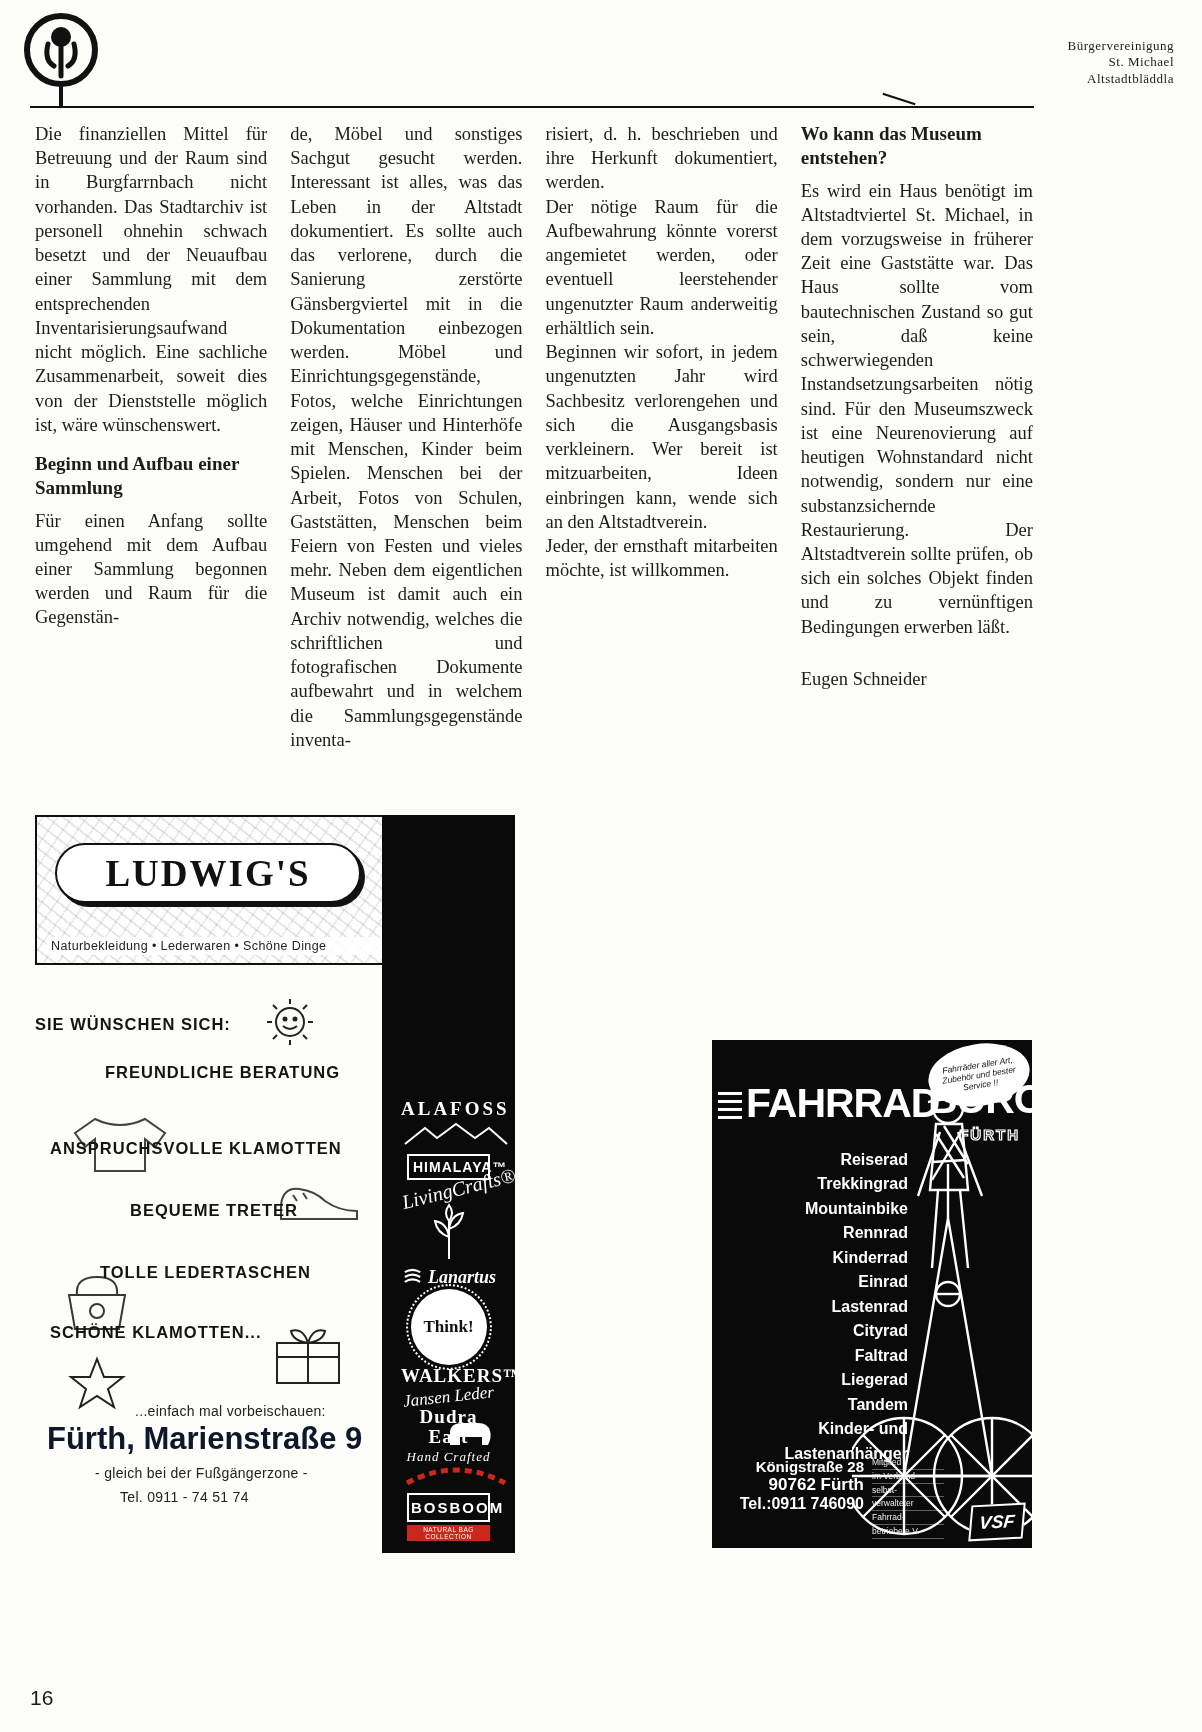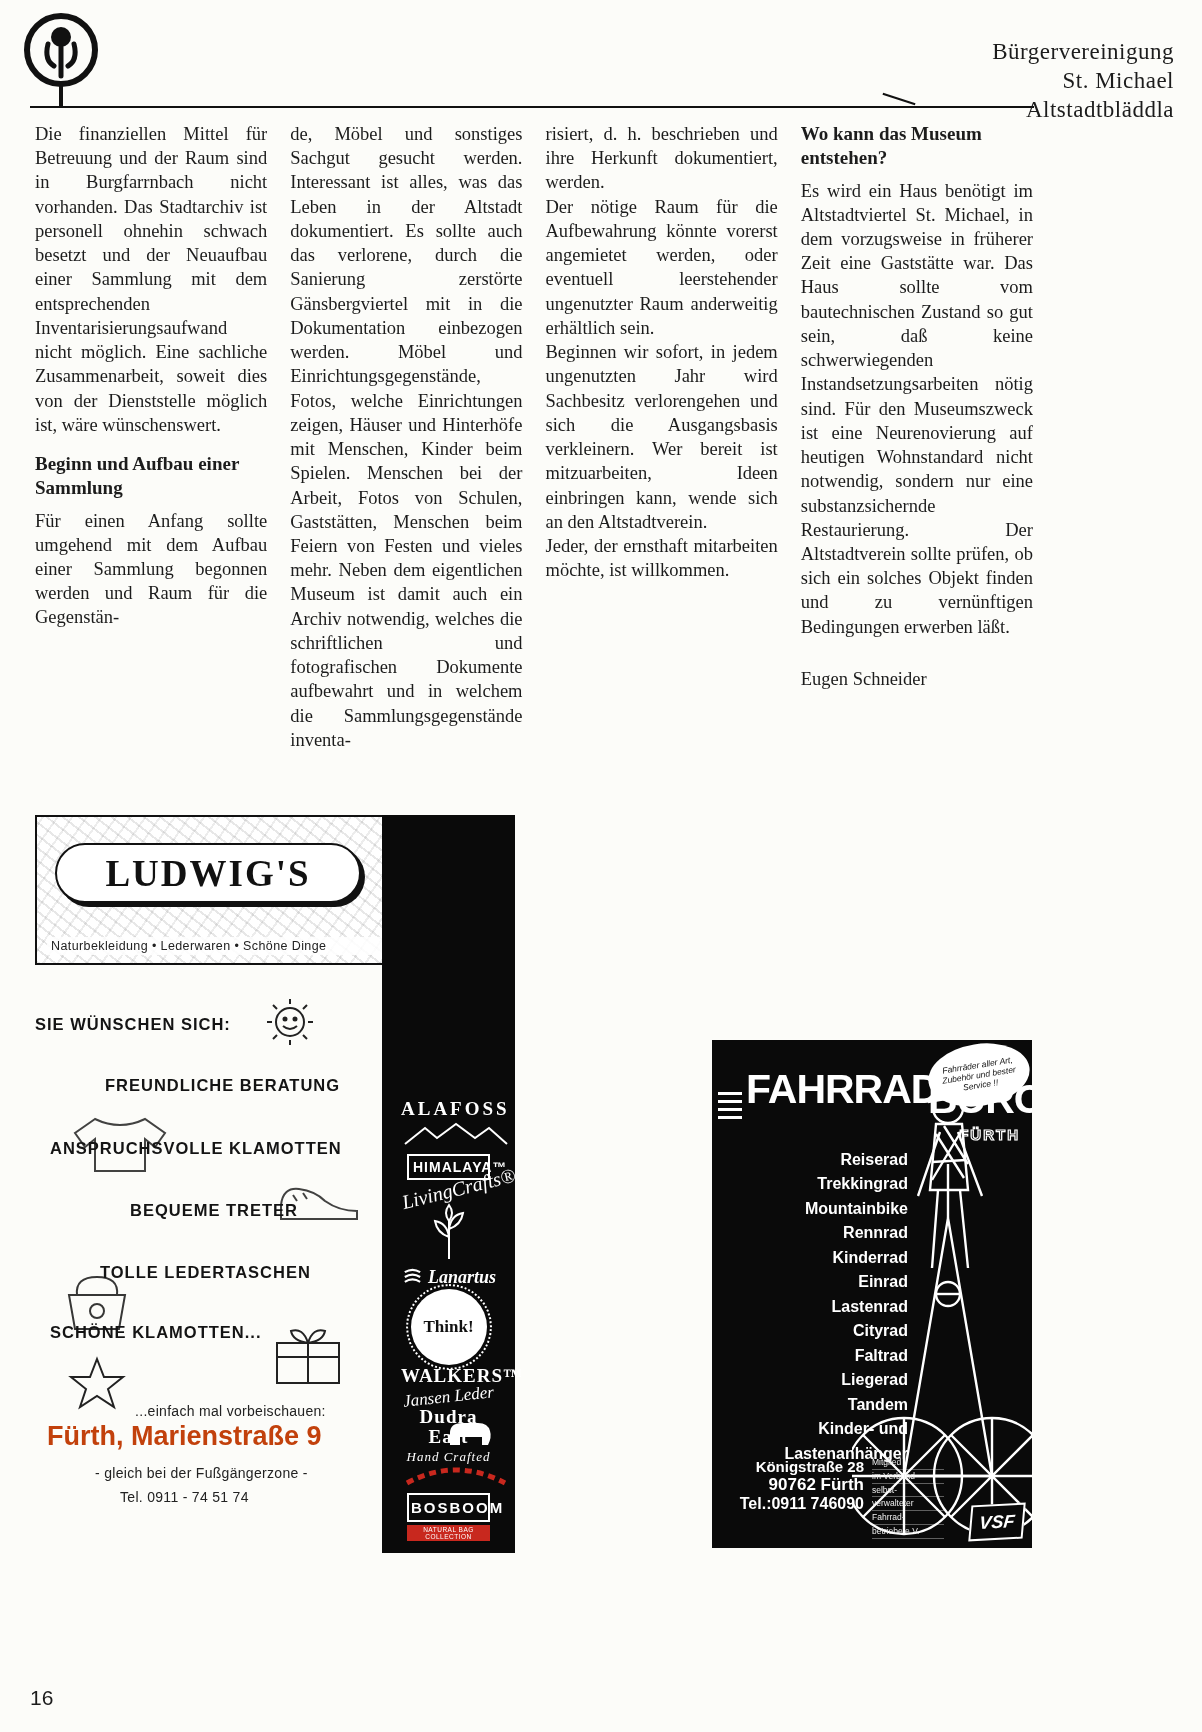--- a/index.html
+++ b/index.html
@@ -17,21 +17,21 @@
   .header {
     position:absolute; top:10px; left:30px; right:168px;
     height:98px;
     border-bottom:2px solid #111;
     display:flex; align-items:flex-start;
   }
   .logo-wrap { position:absolute; left:-12px; top:0; }
   .org-block {
     position:absolute; right:-140px; top:28px;
     text-align:right; line-height:1.25;
-    font-size:23px; letter-spacing:.5px;
+    font-size:13px; letter-spacing:.5px;
   }
   .header-tick {
     position:absolute; right:118px; top:88px;
     width:34px; border-top:2px solid #111;
     transform:rotate(18deg);
   }
   
   .article {
     position:absolute; top:122px; left:35px;
     width:998px;
@@ -75,21 +75,21 @@
     position:absolute; bottom:8px; left:10px; right:10px;
     background:rgba(255,255,255,.85);
     font-size:12.5px; color:#222; padding:2px 4px; letter-spacing:.4px;
   }
   .lw-line {
     position:absolute;
     font-weight:bold; font-size:16.5px; letter-spacing:1px; color:#141414;
     white-space:nowrap;
   }
   .lw-small { position:absolute; font-size:14px; color:#222; letter-spacing:.3px; }
-  .lw-addr  { position:absolute; font-weight:bold; font-size:27px; color:#c2410c;text-align:right; }
+  .lw-addr  { position:absolute; font-weight:bold; font-size:31px; color:#0f172a;text-align:right; }
   .doodle { position:absolute; stroke:#222; fill:none; stroke-width:2; }
   
   .brandstrip {
     position:absolute; left:382px; top:815px; width:133px; height:738px;
     background:#0a0a0a; color:#fff;
     display:flex; flex-direction:column; align-items:center;
     justify-content:flex-end; padding:12px 19px;
     font-family:"Liberation Serif", serif;
   }
   .brand-tile { text-align:center; width:100%; }
@@ -231,21 +231,21 @@
 
     <div class="lw-line" style="left:0; top:200px;">SIE WÜNSCHEN SICH:</div>
     <svg class="doodle" style="left:228px; top:180px;" width="54" height="54" viewBox="0 0 54 54">
       <circle cx="27" cy="27" r="14"></circle>
       <circle cx="22" cy="24" r="1.5" fill="#222"></circle>
       <circle cx="32" cy="24" r="1.5" fill="#222"></circle>
       <path d="M20 31 Q27 37 34 31"></path>
       <path d="M27 4 L27 9 M27 45 L27 50 M4 27 L9 27 M45 27 L50 27 M10 10 L14 14 M44 10 L40 14 M10 44 L14 40 M44 44 L40 40"></path>
     </svg>
 
-    <div class="lw-line" style="left:70px; top:261px;text-align:right;">FREUNDLICHE BERATUNG</div>
+    <div class="lw-line" style="left:70px; top:248px;text-align:right;">FREUNDLICHE BERATUNG</div>
 
     <svg class="doodle" style="left:30px; top:296px; opacity:.85;" width="110" height="66" viewBox="0 0 110 66">
       <path d="M30 8 L10 22 L20 36 L30 28 L30 60 L80 60 L80 28 L90 36 L100 22 L80 8 Q55 20 30 8 Z"></path>
     </svg>
     <div class="lw-line" style="left:15px; top:324px;">ANSPRUCHSVOLLE KLAMOTTEN</div>
 
     <svg class="doodle" style="left:238px; top:360px; opacity:.85;" width="90" height="50" viewBox="0 0 90 50">
       <path d="M8 30 Q10 12 26 14 Q42 16 52 26 Q66 36 84 36 L84 44 L8 44 Z"></path>
       <path d="M20 20 L24 26 M30 18 L34 24"></path>
     </svg>
@@ -348,21 +348,21 @@
 
         <circle cx="96" cy="40" r="15"></circle>
         <path d="M76 34 L122 26 M96 25 Q110 14 118 22"></path>
         <path d="M84 56 L110 56 L116 122 L78 122 Z"></path>
         <path d="M84 66 L112 110 M110 62 L80 112 M92 58 L116 96"></path>
         <path d="M88 64 L66 128 M106 64 L130 128"></path>
         <path d="M86 122 L80 200 M108 122 L116 200"></path>
       </g>
     </svg>
 
-    <div class="fr-title" style="left:34px; top:26px;">FAHRRAD</div>
+    <div class="fr-title" style="left:34px; top:40px;">FAHRRAD</div>
     <div class="fr-title" style="left:216px; top:36px;">BÜRO</div>
     <div class="fr-fuerth">FÜRTH</div>
 
     <div class="fr-scribble">Fahrräder aller Art, Zubehör und bester Service !!</div>
 
     <div class="fr-products">
       <div>Reiserad</div>
       <div>Trekkingrad</div>
       <div>Mountainbike</div>
       <div>Rennrad</div>

